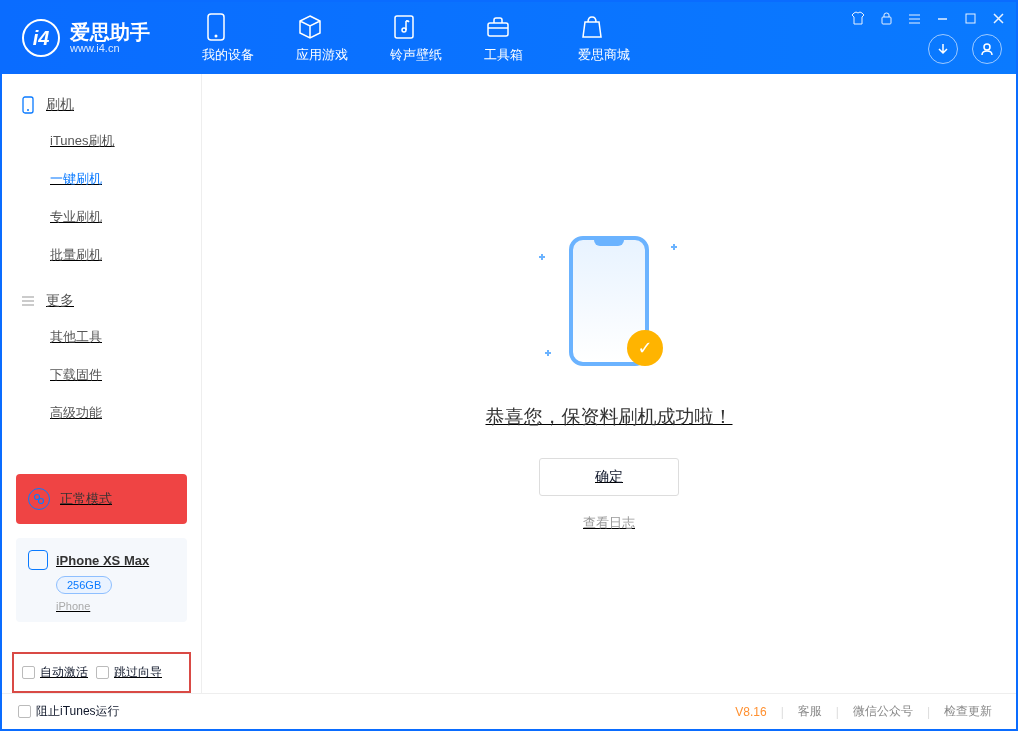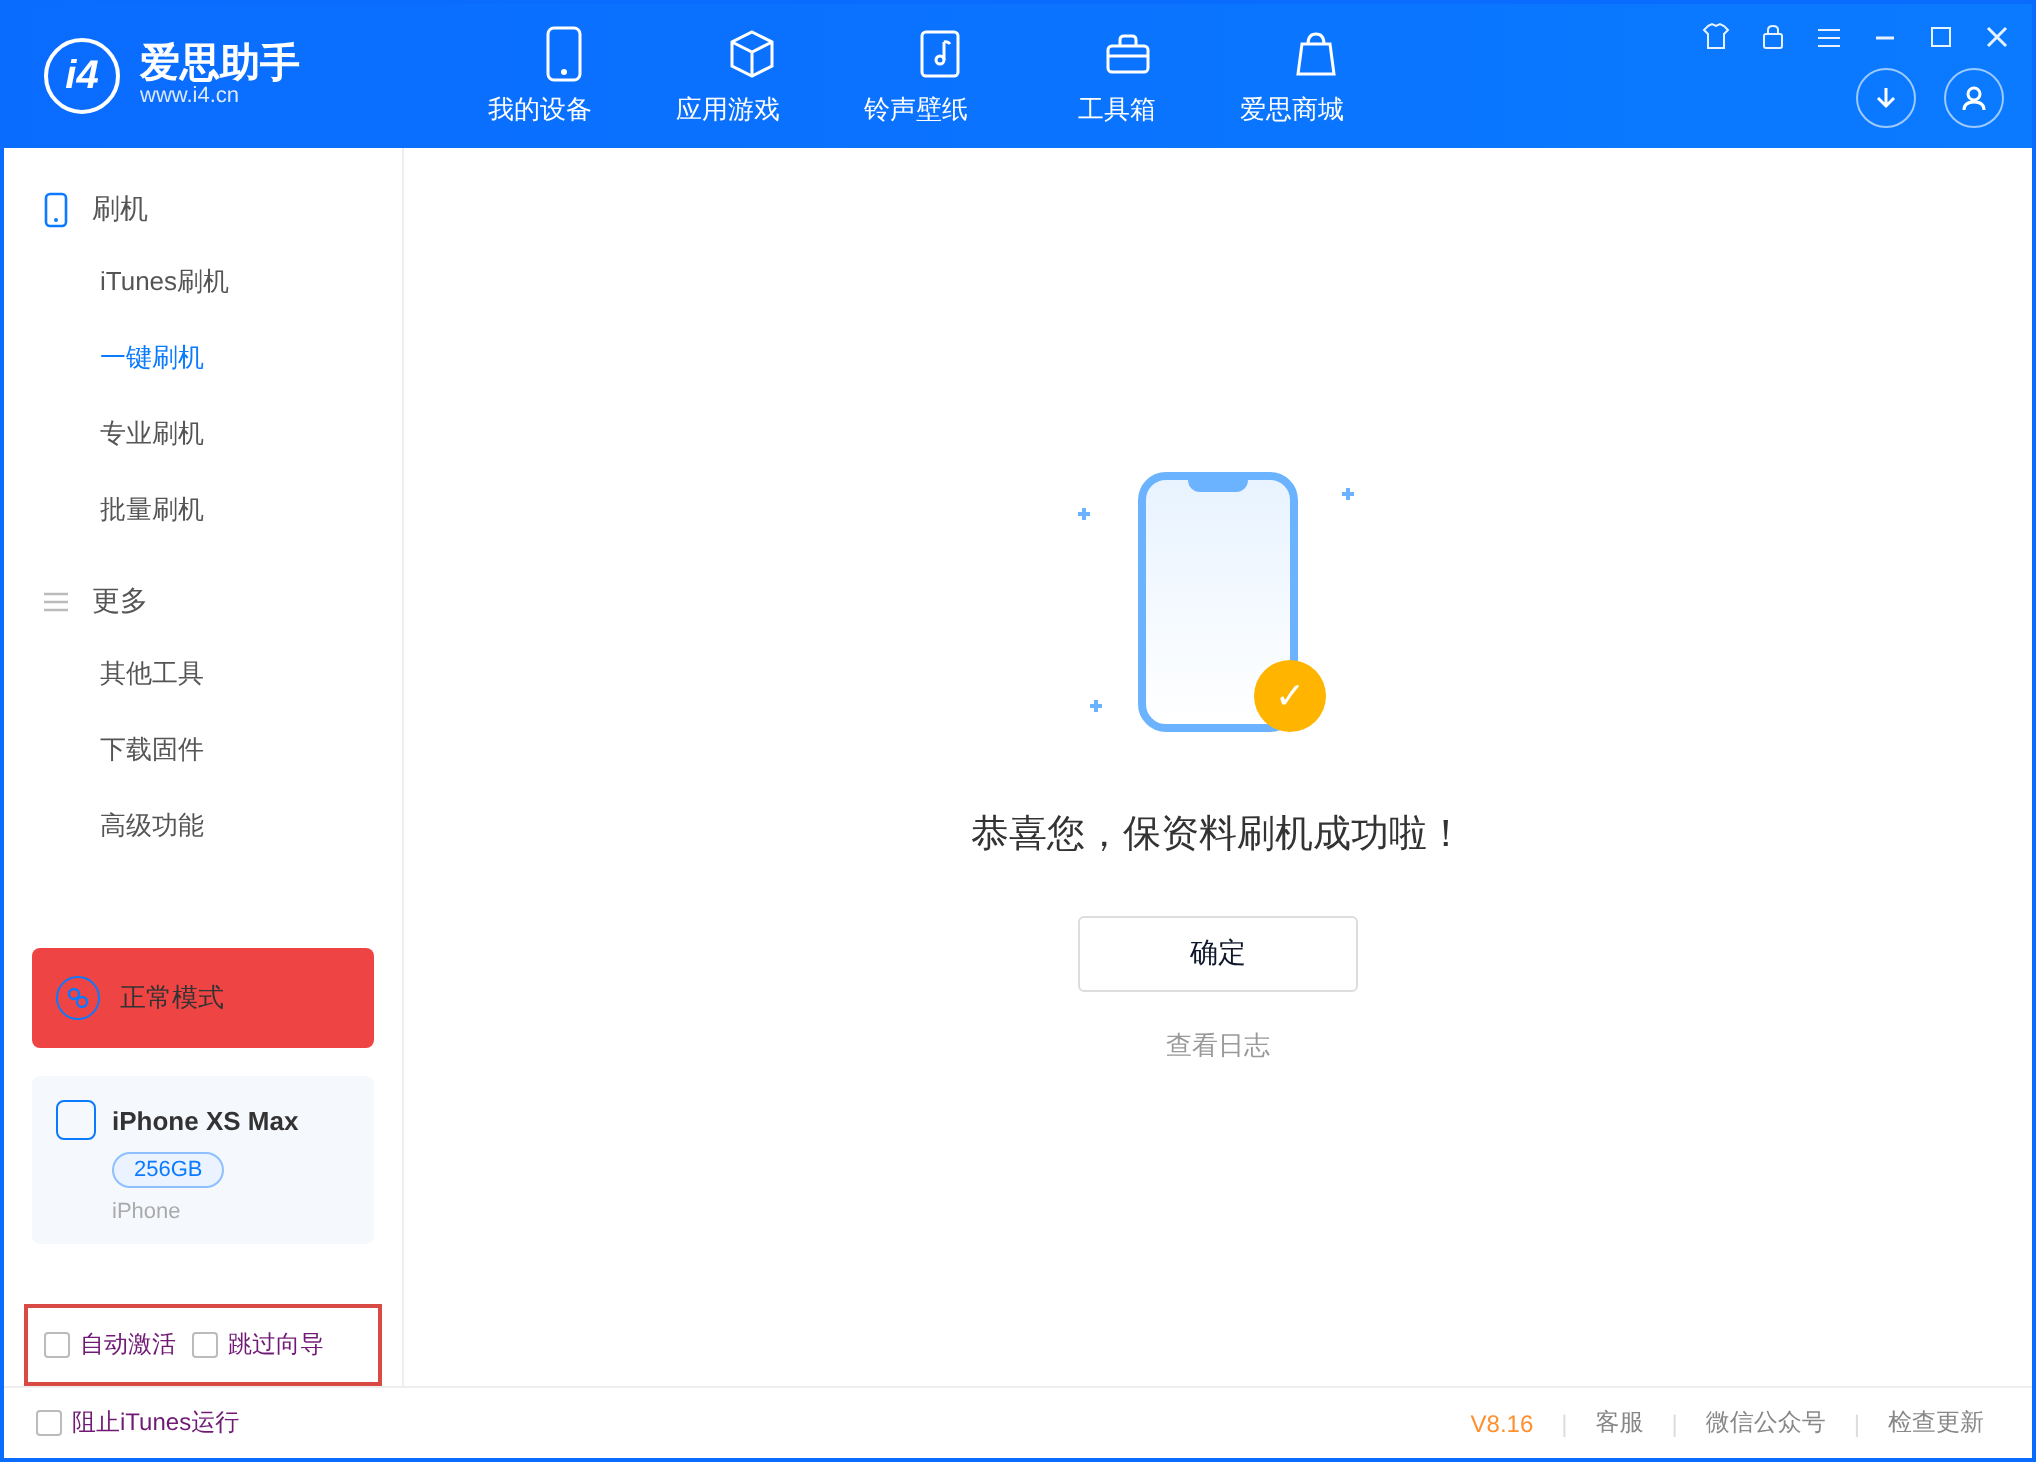--- a/index.html
+++ b/index.html
@@ -5,45 +5,45 @@
 *{box-sizing:border-box;margin:0;padding:0;font-family:"Microsoft YaHei","PingFang SC",sans-serif;}
 body{background:#fff;}
 .window{width:1018px;height:731px;border:2px solid #0a6cff;display:flex;flex-direction:column;background:#fff;position:relative;}
 .titlebar{height:72px;background:linear-gradient(to right,#0a6cff,#0a7aff);display:flex;align-items:center;color:#fff;position:relative;}
 .logo-area{width:200px;display:flex;align-items:center;padding-left:20px;}
 .logo-icon{width:38px;height:38px;border:2px solid #fff;border-radius:50%;display:flex;align-items:center;justify-content:center;font-size:20px;font-weight:bold;font-style:italic;}
 .logo-text{margin-left:10px;}
 .logo-name{font-size:20px;font-weight:bold;line-height:1;}
 .logo-site{font-size:11px;opacity:0.85;}
 .tabs{display:flex;height:100%;}
-.tab{width:94px;height:100%;display:flex;flex-direction:column;align-items:flex-end;justify-content:center;cursor:pointer;position:relative;}
+.tab{width:94px;height:100%;display:flex;flex-direction:column;align-items:flex-start;justify-content:center;cursor:pointer;position:relative;}
 .tab.active{background:rgba(255,255,255,0.18);}
 .tab-icon{width:28px;height:28px;display:flex;align-items:center;justify-content:center;margin-bottom:5px;}
 .tab-label{font-size:13px;}
 .win-controls{position:absolute;right:8px;top:6px;display:flex;gap:8px;align-items:center;}
 .wc{width:20px;height:20px;display:flex;align-items:center;justify-content:center;cursor:pointer;font-size:13px;opacity:0.9;}
 .win-buttons{position:absolute;right:14px;top:32px;display:flex;gap:14px;}
 .wb{width:30px;height:30px;border:1.5px solid rgba(255,255,255,0.6);border-radius:50%;display:flex;align-items:center;justify-content:center;cursor:pointer;}
-.body{flex:1;display:flex;overflow:hidden;}
+.body{flex:1;display:flex;overflow:hidden;text-decoration:underline;}
 .sidebar{width:200px;border-right:1px solid #eee;display:flex;flex-direction:column;background:#fff;position:relative;}
 .sb-content{flex:1;overflow:auto;padding-top:14px;}
 .sb-header{display:flex;align-items:center;padding:8px 18px;color:#555;font-size:14px;}
 .sb-header-icon{width:16px;height:16px;margin-right:10px;display:flex;align-items:center;justify-content:center;}
 .sb-item{padding:10px 18px 10px 48px;font-size:13px;color:#555;cursor:pointer;}
 .sb-item.active{color:#0a7aff;}
 .sb-panel{margin:8px 14px;padding:14px 12px;background:#ef4444;border-radius:4px;display:flex;align-items:center;font-size:13px;color:#333;}
 .sb-panel-icon{width:22px;height:22px;border:1.5px solid #0a7aff;border-radius:50%;margin-right:10px;display:flex;align-items:center;justify-content:center;color:#0a7aff;font-size:11px;position:relative;}
 .device-panel{margin:6px 14px 10px;padding:12px 12px 10px;background:#f5f8fc;border-radius:4px;}
 .device-row{display:flex;align-items:center;}
 .device-icon{width:20px;height:20px;border:1.5px solid #0a7aff;border-radius:4px;margin-right:8px;position:relative;}
 .device-name{font-size:13px;font-weight:bold;color:#333;}
 .capacity{display:inline-block;margin-top:6px;margin-left:28px;padding:2px 10px;border:1px solid #8ebfff;border-radius:10px;font-size:11px;color:#0a7aff;background:#eaf3ff;}
 .device-type{margin-top:6px;margin-left:28px;font-size:11px;color:#aaa;}
 .check-row{margin:20px 10px 0;padding:10px 8px;border:2px solid #d94a45;display:flex;gap:8px;align-items:center;}
-.cbox{display:flex;align-items:center;font-size:12px;color:#701a75;cursor:pointer;}
+.cbox{display:flex;align-items:center;font-size:12px;color:#0f172a;cursor:pointer;}
 .cbox-box{width:13px;height:13px;border:1px solid #bbb;margin-right:5px;border-radius:2px;}
 .main{flex:1;display:flex;flex-direction:column;align-items:center;justify-content:center;position:relative;}
 .hero{display:flex;flex-direction:column;align-items:center;}
 .phone-illus{width:120px;height:140px;position:relative;margin-bottom:28px;}
 .phone-body{width:80px;height:130px;border:4px solid #6bb3ff;border-radius:14px;position:absolute;left:20px;top:0;background:linear-gradient(to bottom,#e8f3ff,#fff);}
 .phone-notch{width:30px;height:6px;background:#6bb3ff;border-radius:0 0 6px 6px;position:absolute;left:50%;transform:translateX(-50%);top:0;}
 .check-badge{width:36px;height:36px;background:#ffb400;border-radius:50%;position:absolute;right:6px;bottom:10px;display:flex;align-items:center;justify-content:center;color:#fff;font-size:18px;}
 .sparkle{position:absolute;width:6px;height:6px;}
 .sparkle::before,.sparkle::after{content:'';position:absolute;background:#6bb3ff;}
 .sparkle::before{width:6px;height:2px;top:2px;left:0;}

